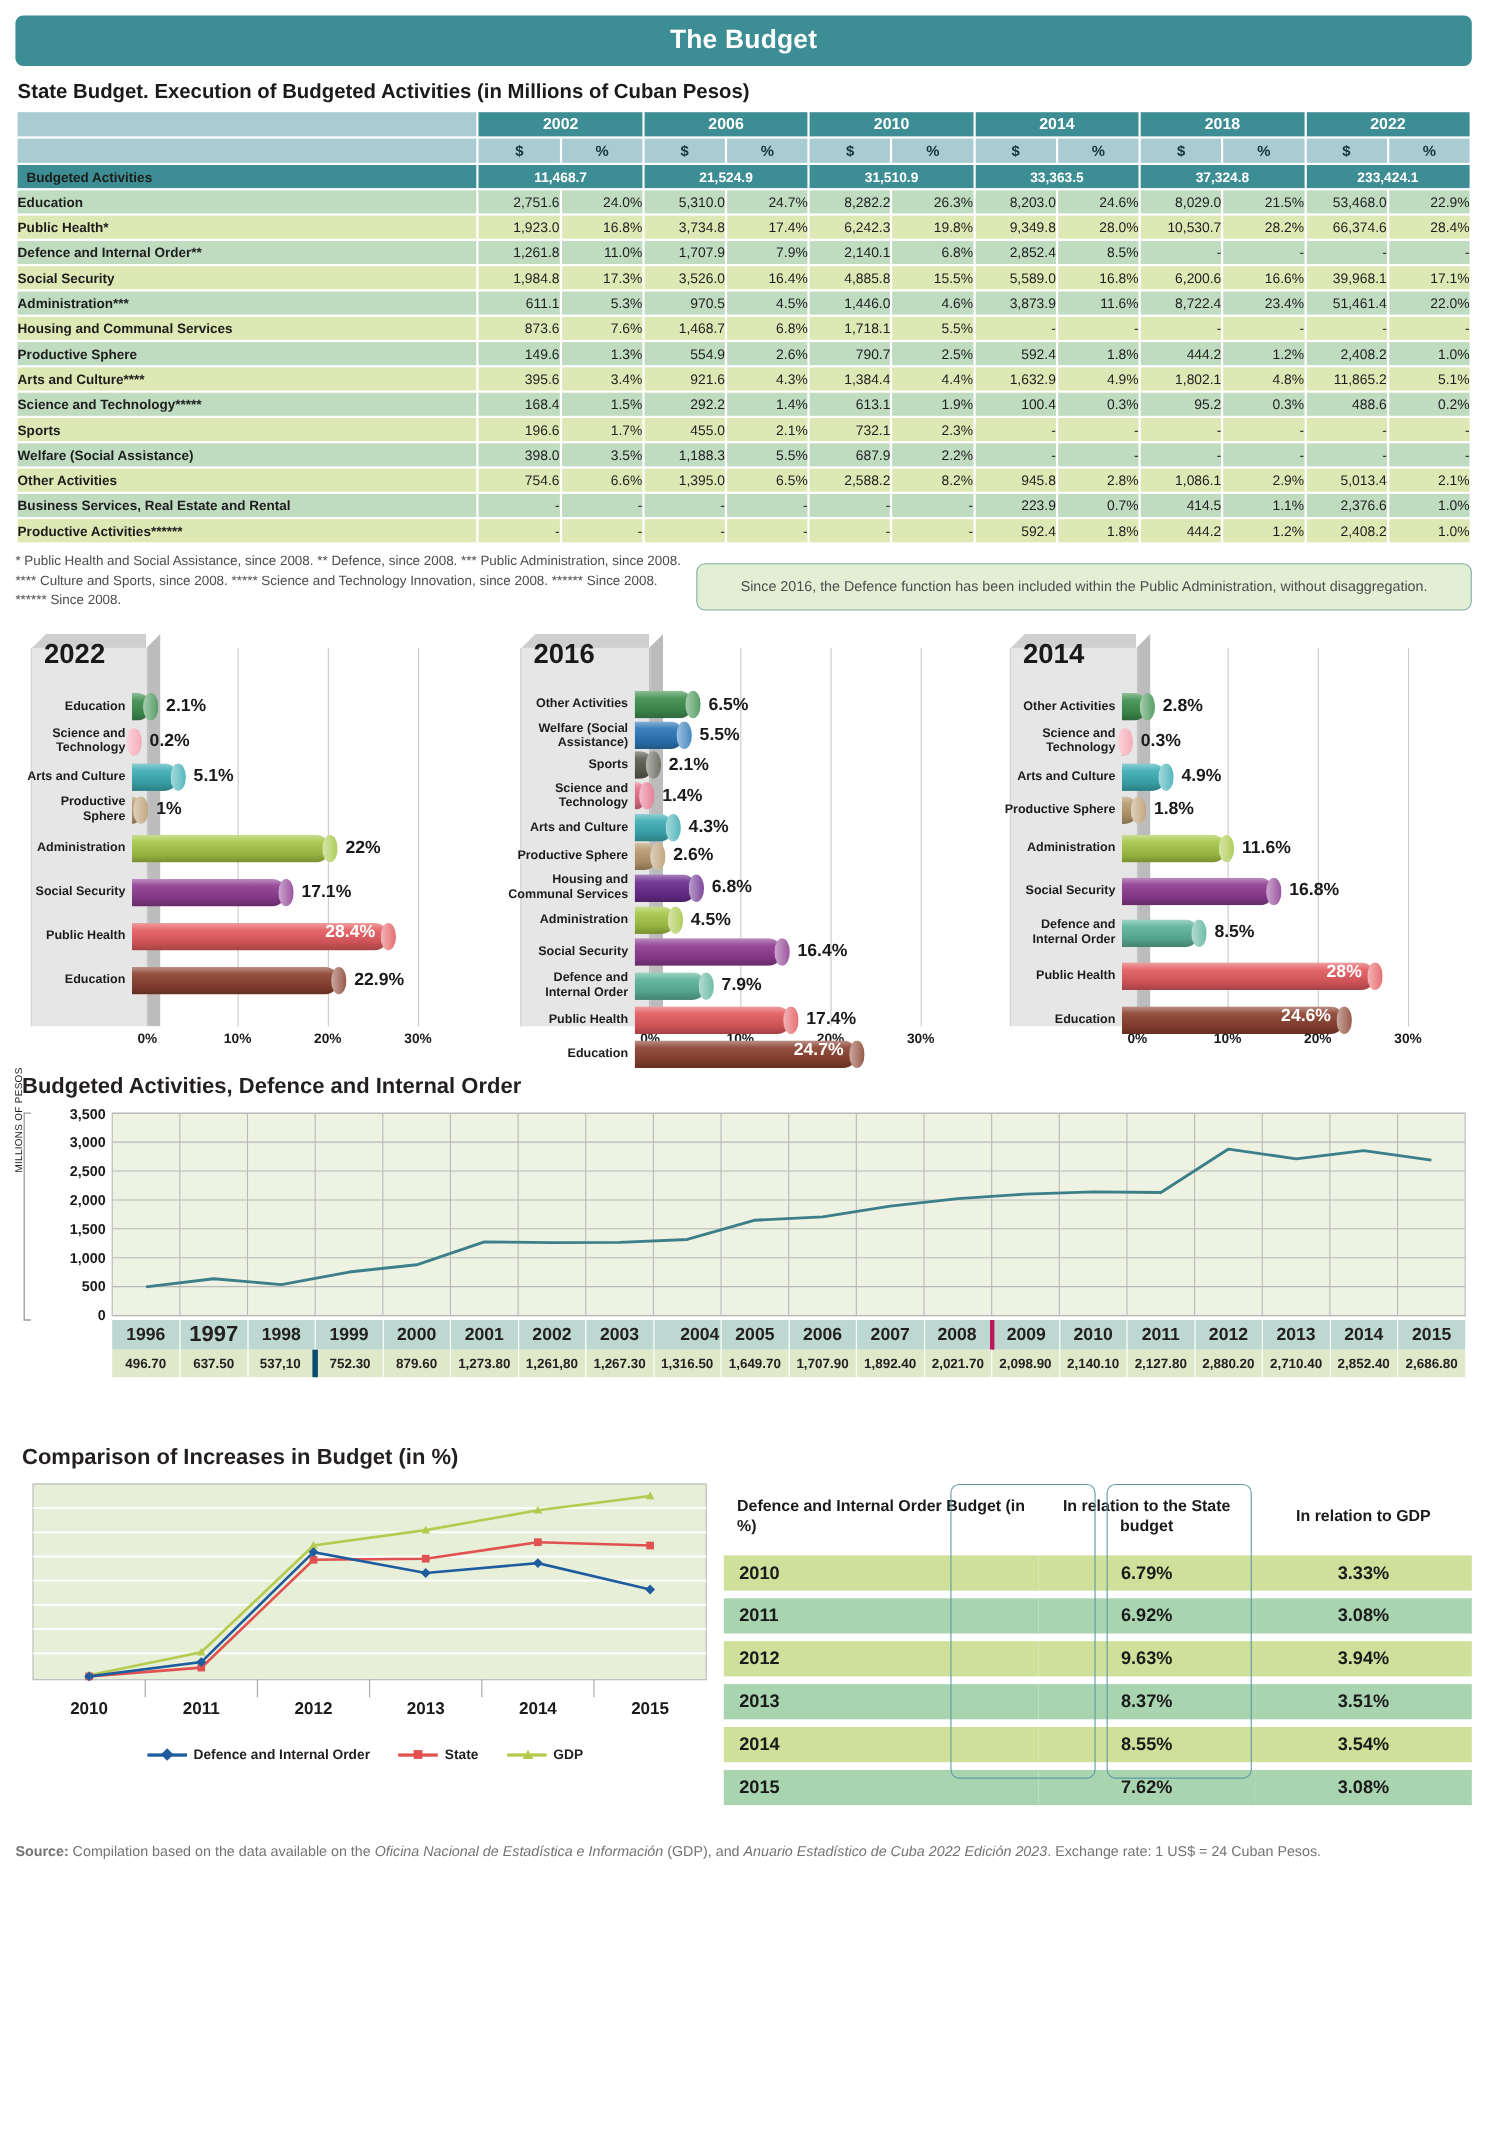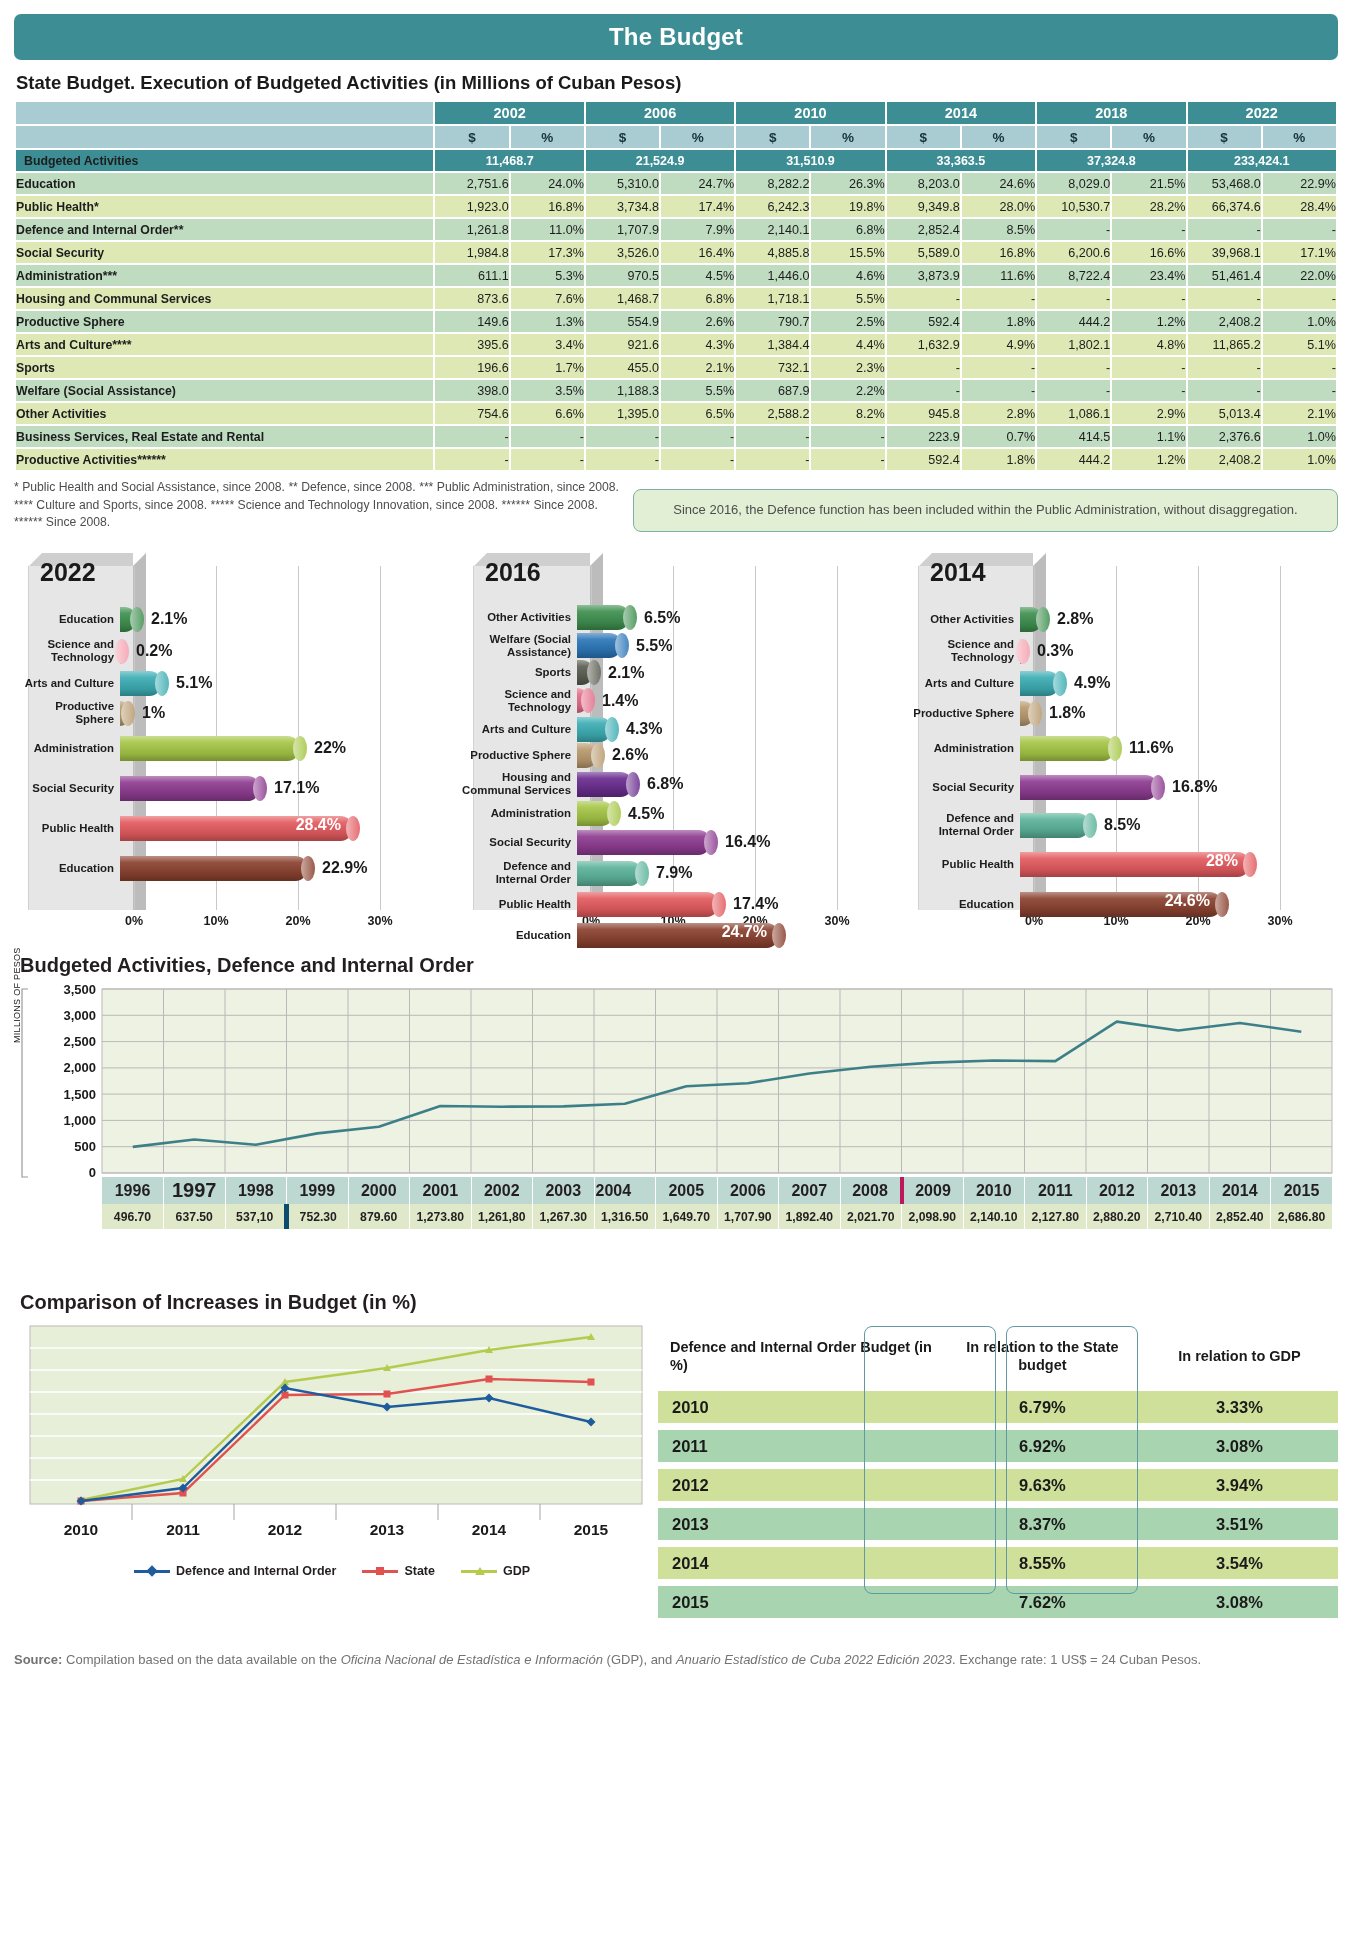--- a/index.html
+++ b/index.html
@@ -321,20 +321,35 @@
           <td class="num">4.3%</td>
           <td class="num">1,384.4</td>
           <td class="num">4.4%</td>
           <td class="num">1,632.9</td>
           <td class="num">4.9%</td>
           <td class="num">1,802.1</td>
           <td class="num">4.8%</td>
           <td class="num">11,865.2</td>
           <td class="num">5.1%</td>
         </tr>
+      <tr class="odd">
+          <td class="lbl">Science and Technology*****</td>
+          <td class="num">168.4</td>
+          <td class="num">1.5%</td>
+          <td class="num">292.2</td>
+          <td class="num">1.4%</td>
+          <td class="num">613.1</td>
+          <td class="num">1.9%</td>
+          <td class="num">100.4</td>
+          <td class="num">0.3%</td>
+          <td class="num">95.2</td>
+          <td class="num">0.3%</td>
+          <td class="num">488.6</td>
+          <td class="num">0.2%</td>
+        </tr>
       <tr class="even">
           <td class="lbl">Sports</td>
           <td class="num">196.6</td>
           <td class="num">1.7%</td>
           <td class="num">455.0</td>
           <td class="num">2.1%</td>
           <td class="num">732.1</td>
           <td class="num">2.3%</td>
           <td class="num">-</td>
           <td class="num">-</td>
@@ -738,21 +753,21 @@
       <tbody>
           <tr style="background:#bcd8d0;">
         <td style="text-align:center;font-size:16px;font-weight:bold;height:27px;border-right:1px solid #fff;">1996</td>
         <td style="text-align:center;font-size:20px;font-weight:bold;border-right:1px solid #fff;">1997</td>
         <td style="text-align:center;font-size:16px;font-weight:bold;border-right:1px solid #fff;">1998</td>
         <td style="text-align:center;font-size:16px;font-weight:bold;border-right:1px solid #fff;">1999</td>
         <td style="text-align:center;font-size:16px;font-weight:bold;border-right:1px solid #fff;">2000</td>
         <td style="text-align:center;font-size:16px;font-weight:bold;border-right:1px solid #fff;">2001</td>
         <td style="text-align:center;font-size:16px;font-weight:bold;border-right:1px solid #fff;">2002</td>
         <td style="text-align:center;font-size:16px;font-weight:bold;border-right:1px solid #fff;">2003</td>
-        <td style="text-align:left;font-size:16px;font-weight:bold;border-right:1px solid #fff;">2004</td>
+        <td style="text-align:right;font-size:16px;font-weight:bold;border-right:1px solid #fff;">2004</td>
         <td style="text-align:center;font-size:16px;font-weight:bold;border-right:1px solid #fff;">2005</td>
         <td style="text-align:center;font-size:16px;font-weight:bold;border-right:1px solid #fff;">2006</td>
         <td style="text-align:center;font-size:16px;font-weight:bold;border-right:1px solid #fff;">2007</td>
         <td style="text-align:center;font-size:16px;font-weight:bold;border-right:4px solid #be185d;">2008</td>
         <td style="text-align:center;font-size:16px;font-weight:bold;border-right:1px solid #fff;">2009</td>
         <td style="text-align:center;font-size:16px;font-weight:bold;border-right:1px solid #fff;">2010</td>
         <td style="text-align:center;font-size:16px;font-weight:bold;border-right:1px solid #fff;">2011</td>
         <td style="text-align:center;font-size:16px;font-weight:bold;border-right:1px solid #fff;">2012</td>
         <td style="text-align:center;font-size:16px;font-weight:bold;border-right:1px solid #fff;">2013</td>
         <td style="text-align:center;font-size:16px;font-weight:bold;border-right:1px solid #fff;">2014</td>

